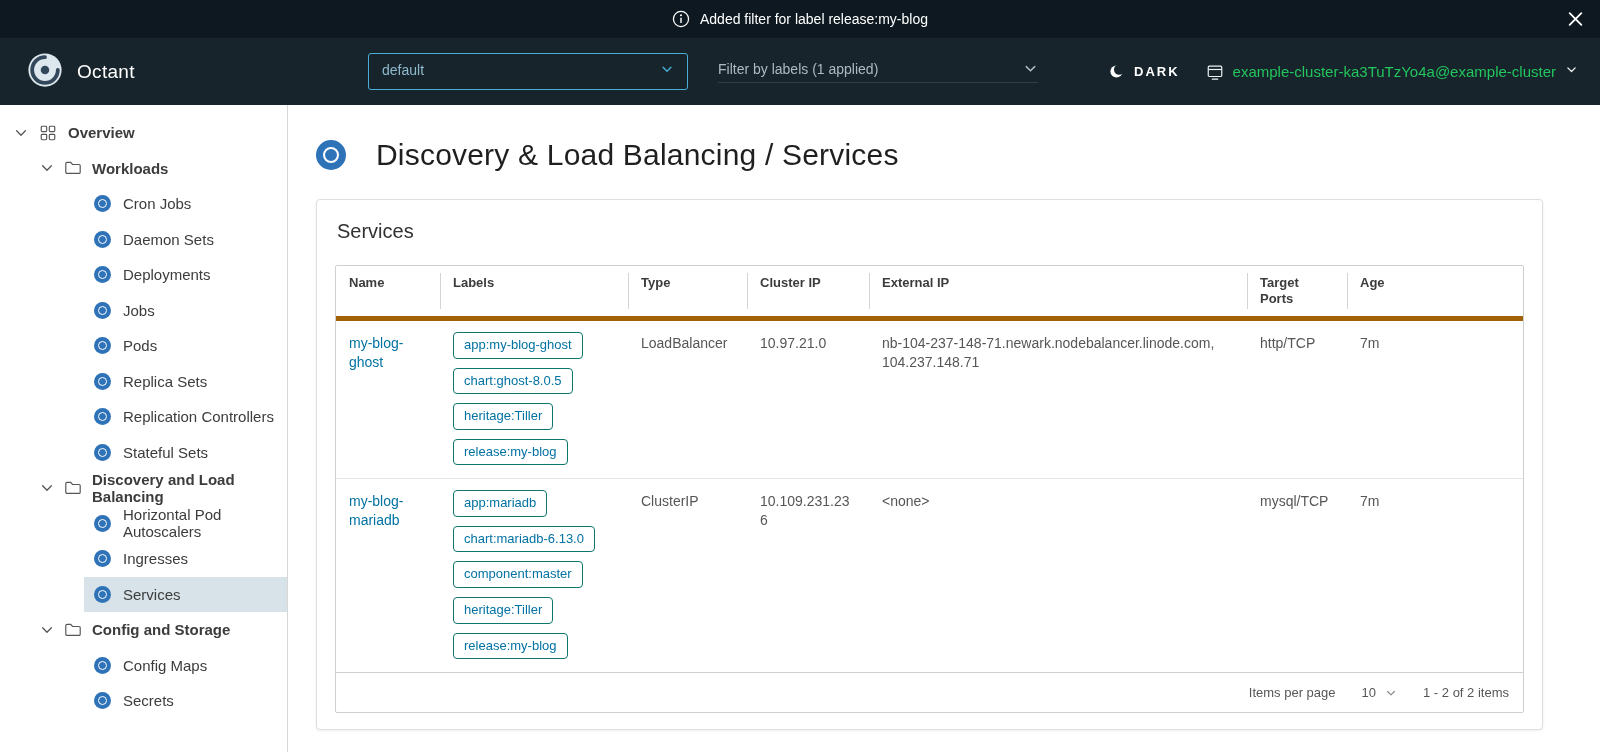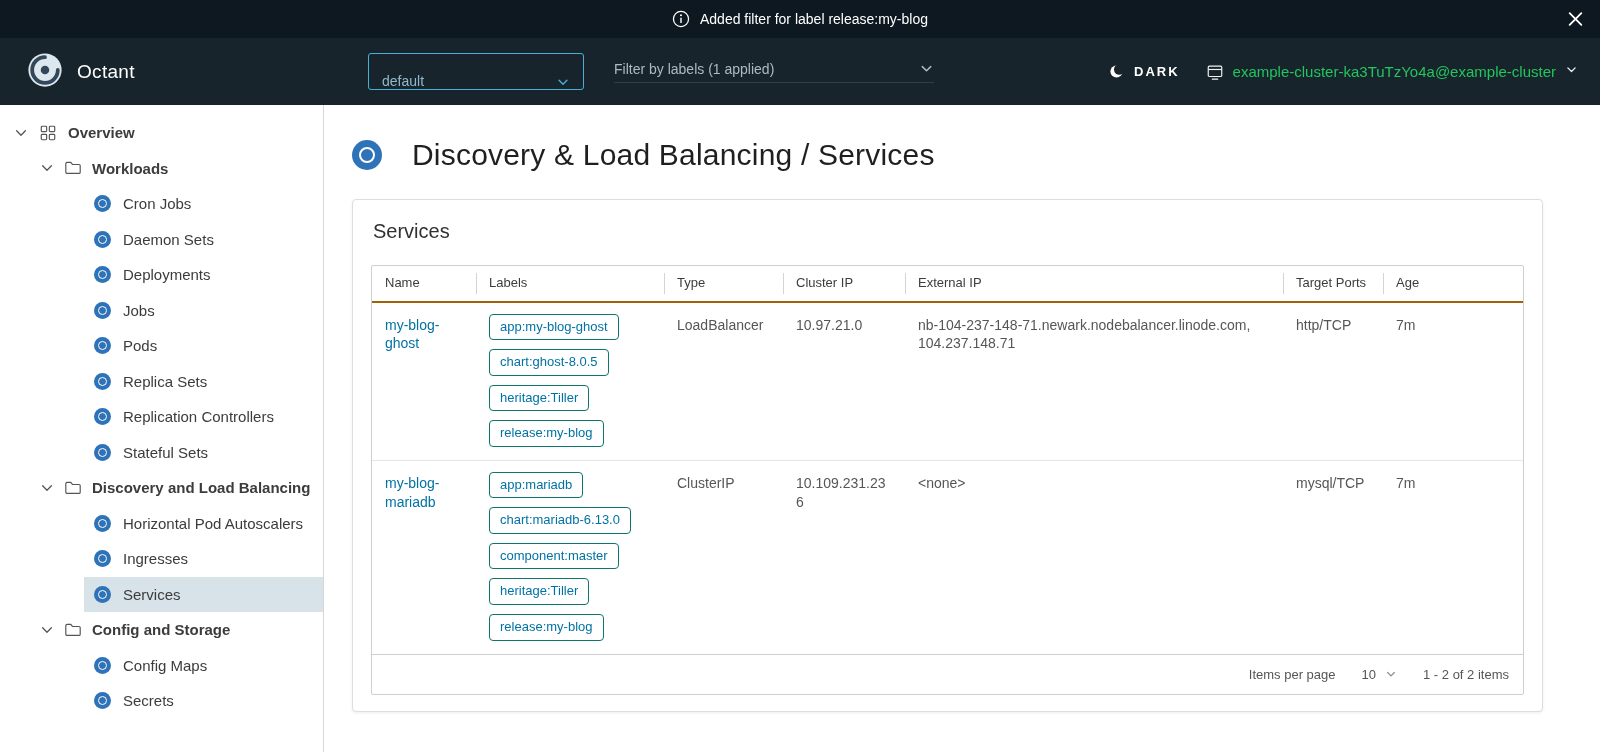--- a/index.html
+++ b/index.html
@@ -22,24 +22,24 @@
   }
 
   
   .app-header {
     height: 67px; background: #17242b; display: flex; align-items: center;
   }
   .brand { display: flex; align-items: center; gap: 13px; padding-left: 26px; width: 368px; flex: none; }
   .app-name { color: #fff; font-size: 19px; letter-spacing: 0.3px; }
 
   .ns-select {
-    width: 216px; height: 37px; flex: none;
+    width: 320px; height: 37px; flex: none;
     border: 1px solid #49afd9; border-radius: 3px;
-    display: flex; align-items: flex-end; justify-content: space-between;
-    padding: 0 13px; color: #8fb9cc; font-size: 14px; cursor: pointer;
+    display: flex; align-items: flex-start; justify-content: space-between;
+    padding: 8px 13px; color: #8fb9cc; font-size: 14px; cursor: pointer;
   }
   .filter-select {
     width: 320px; flex: none; margin-left: 30px;
     display: flex; align-items: center; justify-content: space-between;
     color: #aeb9c0; font-size: 14px; cursor: pointer;
     border-bottom: 1px solid rgba(255,255,255,0.12); padding-bottom: 5px;
   }
   .header-spacer { flex: 1; }
   .theme-toggle {
     display: flex; align-items: center; gap: 9px;
@@ -49,21 +49,21 @@
     margin-right: 26px; padding: 0;
   }
   .cluster-selector {
     display: flex; align-items: flex-start; gap: 9px;
     color: #22c55e; font-size: 15px; cursor: pointer; margin-right: 22px;
   }
 
   
   .layout { display: flex; height: 647px; }
   .sidebar {
-    width: 324px; flex: none; border-right: 1px solid #d7d7d7;
+    width: 288px; flex: none; border-right: 1px solid #d7d7d7;
     padding-top: 10px; background: #fff; overflow: hidden;
   }
   .tree-row { height: 35.5px; display: flex; align-items: center; font-size: 15px; color: #3c3c3c; cursor: pointer; }
   .row-root  { padding-left: 14px; gap: 11px; font-weight: 600; }
   .row-group { padding-left: 40px; gap: 10px; font-weight: 600; }
   .leaf { margin-left: 84px; padding-left: 10px; gap: 12px; font-weight: 400; }
   .leaf.selected { background: #d8e2e9; }
   .chev { display: flex; align-items: center; flex: none; }
   .res-icon {
     width: 17px; height: 17px; border-radius: 50%; background: #2e72b8;
@@ -85,23 +85,23 @@
     margin-top: 27px; background: #fff;
     border: 1px solid #dedede; border-radius: 4px;
     box-shadow: 0 1px 3px rgba(0,0,0,0.07);
     padding: 16px 18px 16px;
   }
   .card h2 { margin: 4px 0 22px 2px; font-size: 20px; font-weight: 400; color: #313131; }
 
   .grid { border: 1px solid #cfcfcf; border-radius: 2px; }
   table.datagrid { width: 100%; border-collapse: collapse; table-layout: fixed; }
   .datagrid thead th {
-    text-align: left; font-size: 13px; font-weight: 400; color: #3c3c3c;
+    text-align: left; font-size: 13px; font-weight: 700; color: #3c3c3c;
     padding: 9px 13px 10px; vertical-align: top; position: relative;
-    border-bottom: 2px solid #a16207; line-height: 1.2;
+    border-bottom: 5px solid #a16207; line-height: 1.2;
   }
   .datagrid thead th + th::before {
     content: ""; position: absolute; left: 0; top: 7px; bottom: 7px;
     width: 1px; background: #d4d4d4;
   }
   .datagrid tbody td {
     padding: 13px 13px; font-size: 14px; color: #565656; vertical-align: top;
     line-height: 1.35; overflow-wrap: break-word;
   }
   .datagrid tbody tr + tr td { border-top: 1px solid #e6e6e6; }

